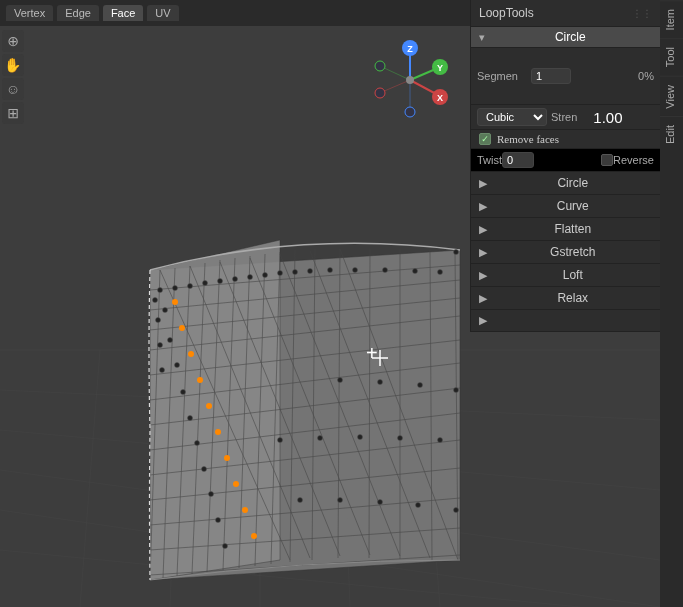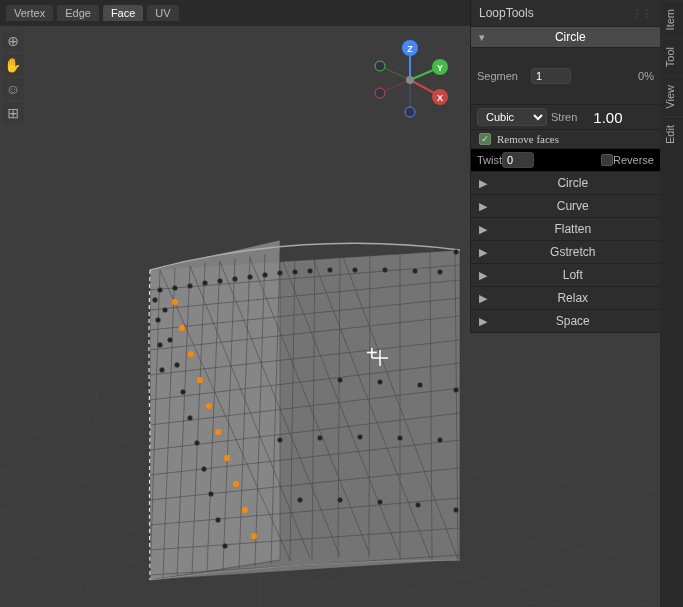--- a/index.html
+++ b/index.html
@@ -583,21 +583,20 @@
       <div class="tool-item">
       <span class="tool-arrow">▶</span>
       <span class="tool-name">Loft</span>
     </div>
       <div class="tool-item">
       <span class="tool-arrow">▶</span>
       <span class="tool-name">Relax</span>
     </div>
       <div class="tool-item">
       <span class="tool-arrow">▶</span>
-      <span class="tool-name">Space</span>
     </div>
     </div>
 </div>
 
 <div class="right-sidebar">
   <div class="sidebar-tab">Item</div>
   <div class="sidebar-tab">Tool</div>
   <div class="sidebar-tab">View</div>
   <div class="sidebar-tab">Edit</div>
 </div>

